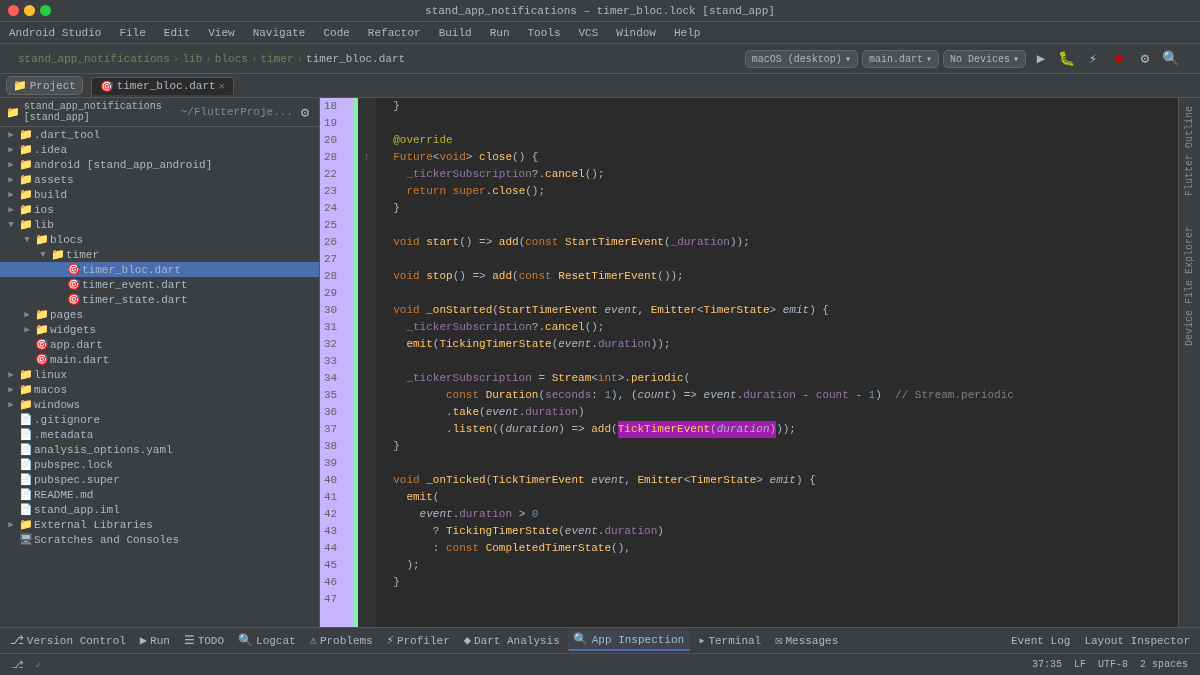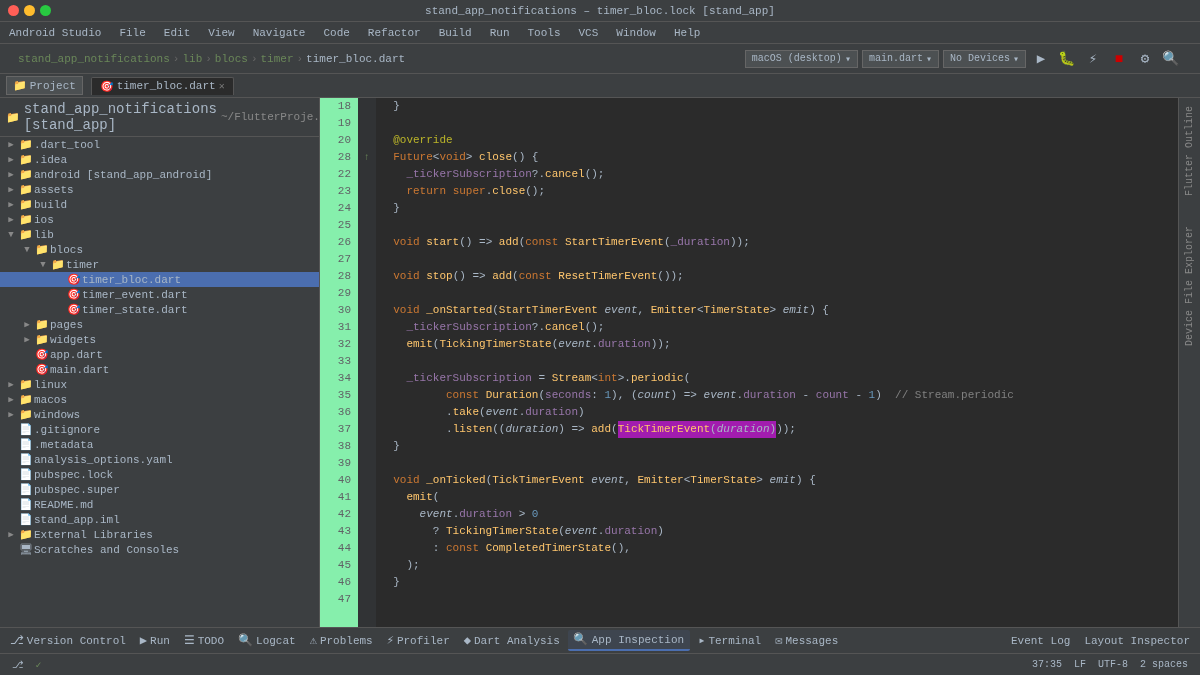--- a/index.html
+++ b/index.html
@@ -77,27 +77,27 @@
       align-items: center;
       gap: 3px;
       font-size: 11px;
       color: #6a8759;
     }
     .toolbar-sep { color: #666; }
     .toolbar-spacer { flex: 1; }
     .toolbar-btn {
       background: #4c5052;
       border: 1px solid #666;
-      border-radius: 0;
+      border-radius: 5px;
       color: #a9b7c6;
       font-size: 10px;
       padding: 2px 6px;
       cursor: pointer;
       display: flex;
-      align-items: center;
+      align-items: flex-end;
       gap: 3px;
     }
     .toolbar-icon-btn {
       width: 22px; height: 22px;
       display: flex; align-items: center; justify-content: center;
       cursor: pointer; color: #a9b7c6; font-size: 14px;
       border-radius: 2px;
     }
 
     
@@ -183,30 +183,30 @@
       flex: 1;
       overflow-y: auto;
       overflow-x: auto;
       display: flex;
     }
     .code-container::-webkit-scrollbar { width: 8px; height: 8px; }
     .code-container::-webkit-scrollbar-thumb { background: #555; }
     .code-container::-webkit-scrollbar-track { background: #3c3f41; }
 
     .line-numbers {
-      background: #86efac;
+      background: #c4b5fd;
       padding: 0 6px 0 4px;
-      text-align: right;
+      text-align: left;
       color: #606366;
       font-size: 11px;
       line-height: 17px;
       min-width: 38px;
       flex-shrink: 0;
       user-select: none;
-      border-right: 1px solid #86efac;
+      border-right: 5px solid #86efac;
     }
     .line-number { height: 17px; display: block; }
 
     .code-lines {
       flex: 1;
       padding: 0;
       font-size: 11px;
       line-height: 17px;
     }
     .code-line {
@@ -399,21 +399,21 @@
     <span>timer_bloc.dart</span>
     <span class="close-x">✕</span>
   </div>
 </div>
 
 <div class="main-area">
 
   <div class="sidebar">
     <div class="sidebar-header">
       <span style="font-size:11px;color:#a9b7c6;">📁</span>
-      <span style="font-size:14px;color:#a9b7c6;">stand_app_notifications [stand_app]</span>
+      <span style="font-size:10px;color:#a9b7c6;">stand_app_notifications [stand_app]</span>
       <span style="color:#888;font-size:11px;">~/FlutterProje...</span>
       <div class="toolbar-icon-btn" style="margin-left:auto;">⚙</div>
     </div>
     <div class="sidebar-tree">
 
       <div class="tree-item" style="padding-left:4px;">
         <span class="tree-arrow">▶</span>
         <span class="tree-icon">📁</span>
         <span class="tree-label">.dart_tool</span>
       </div>

